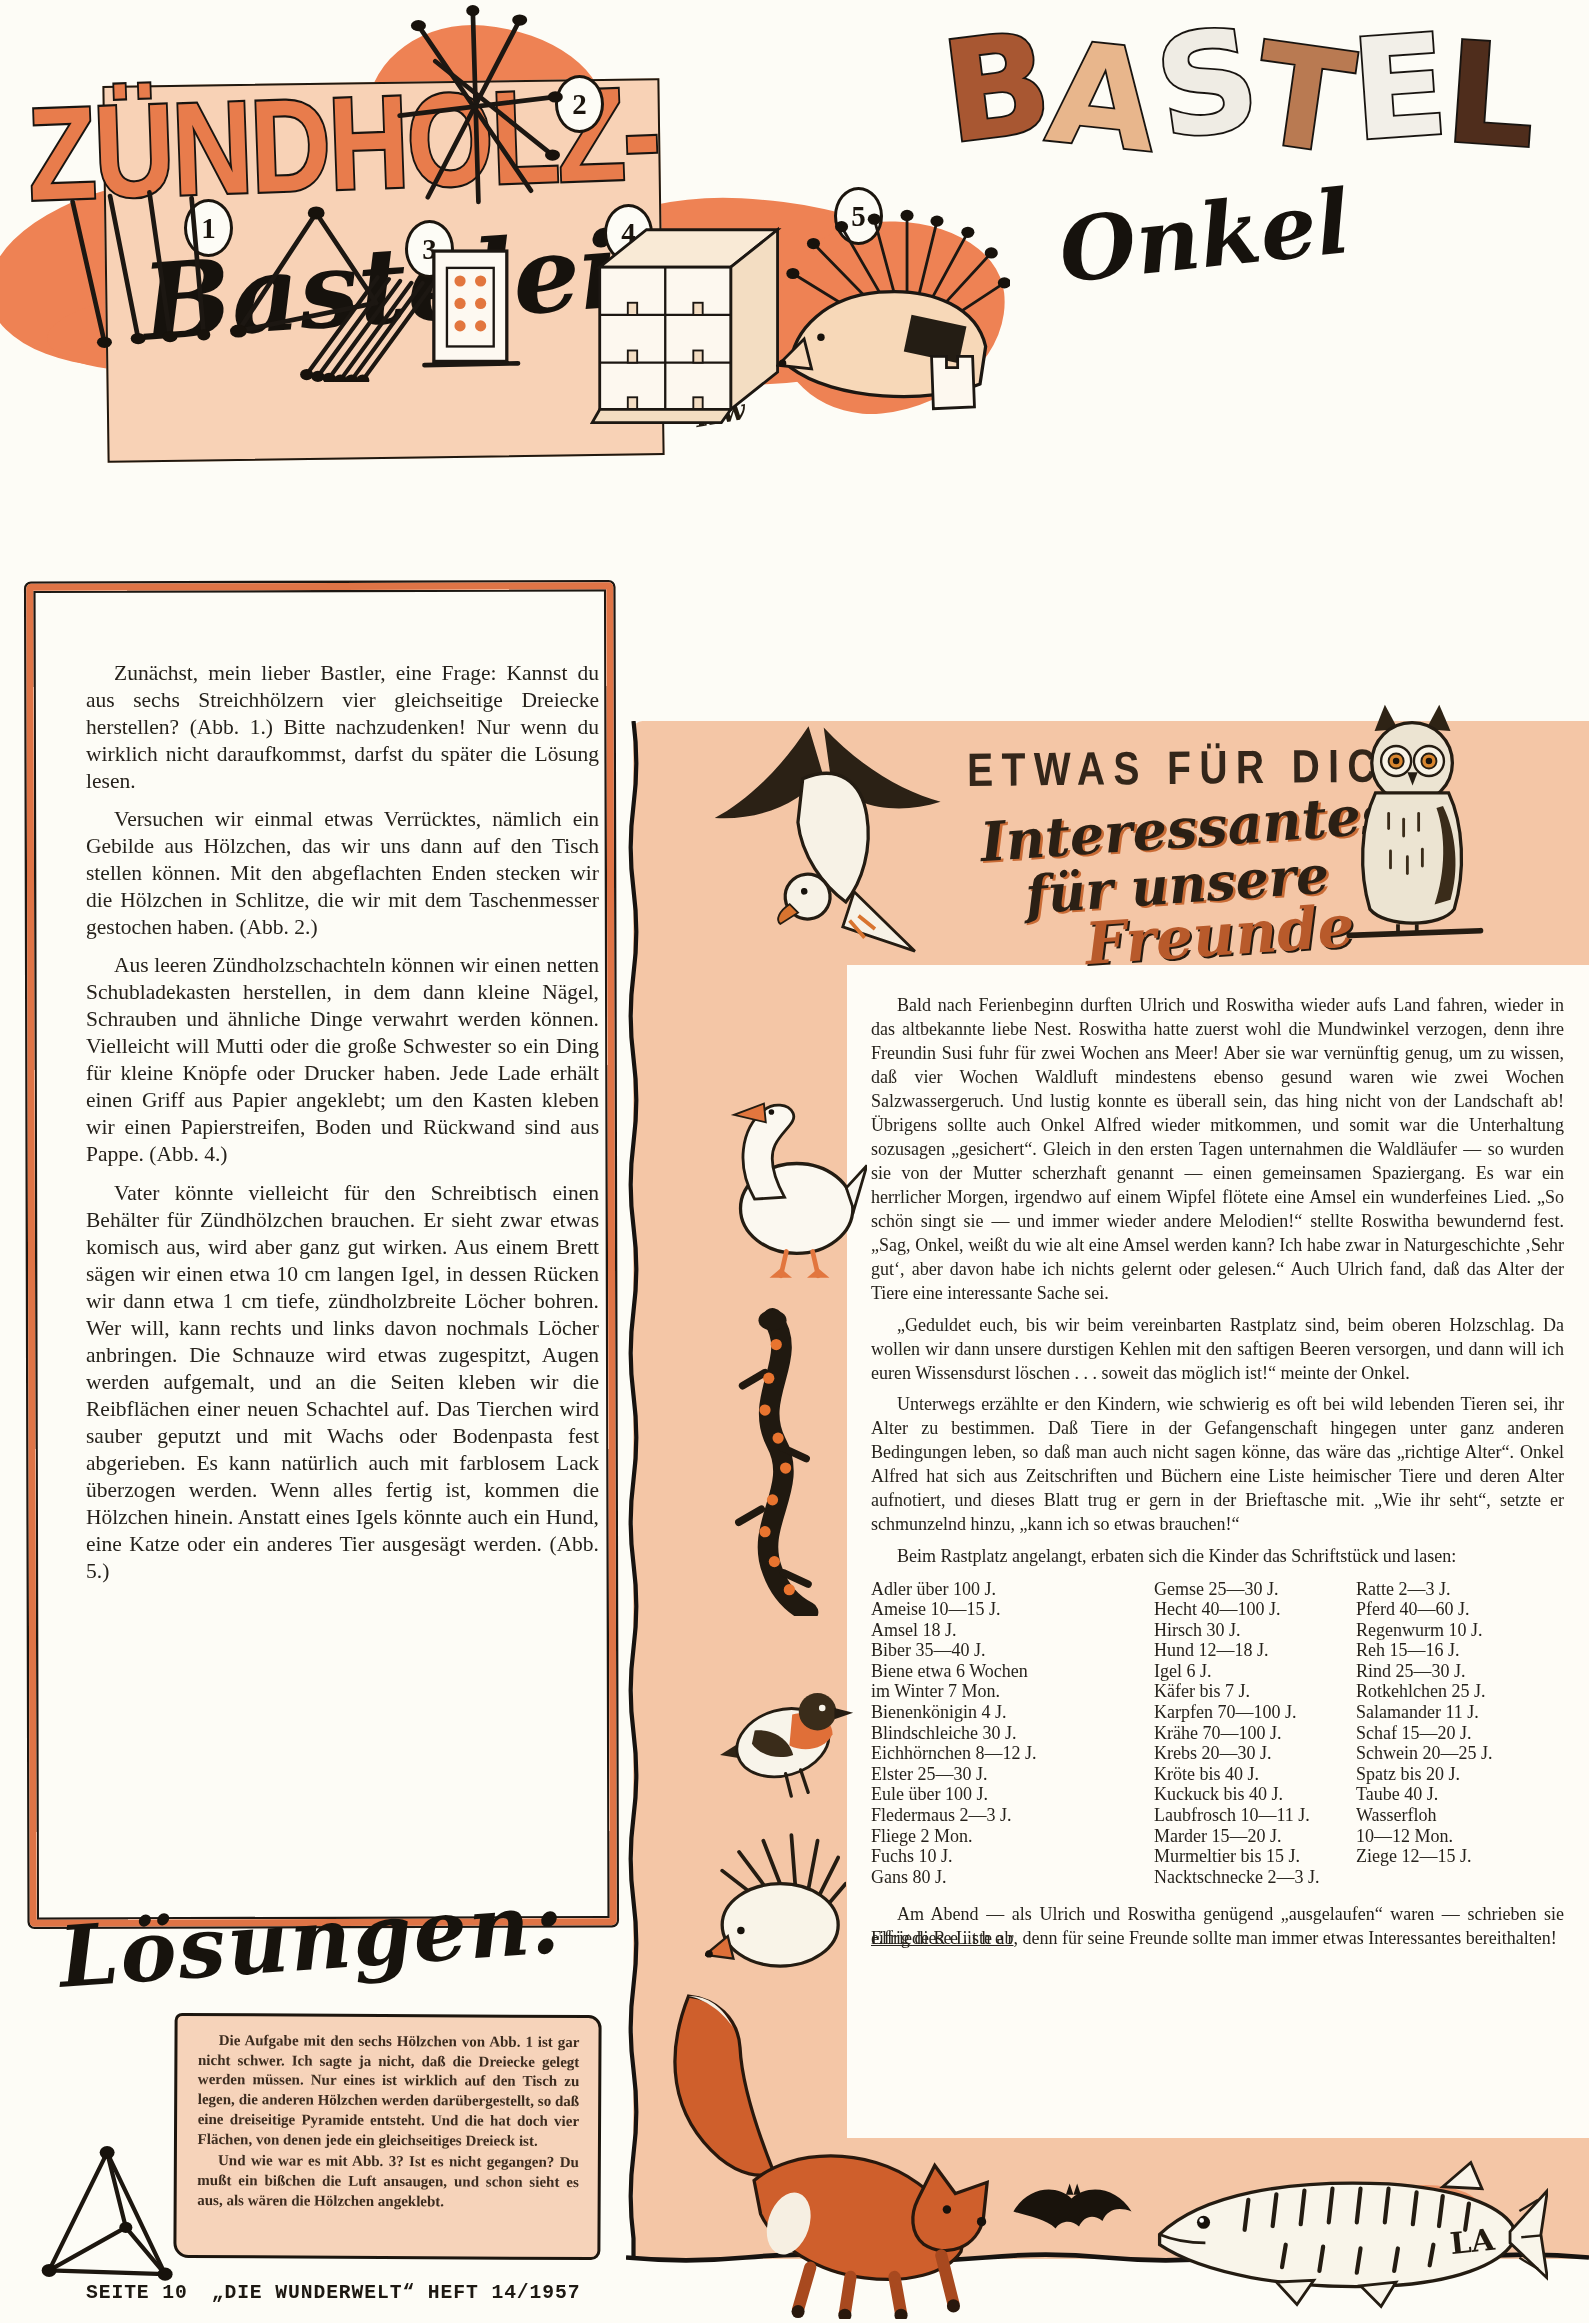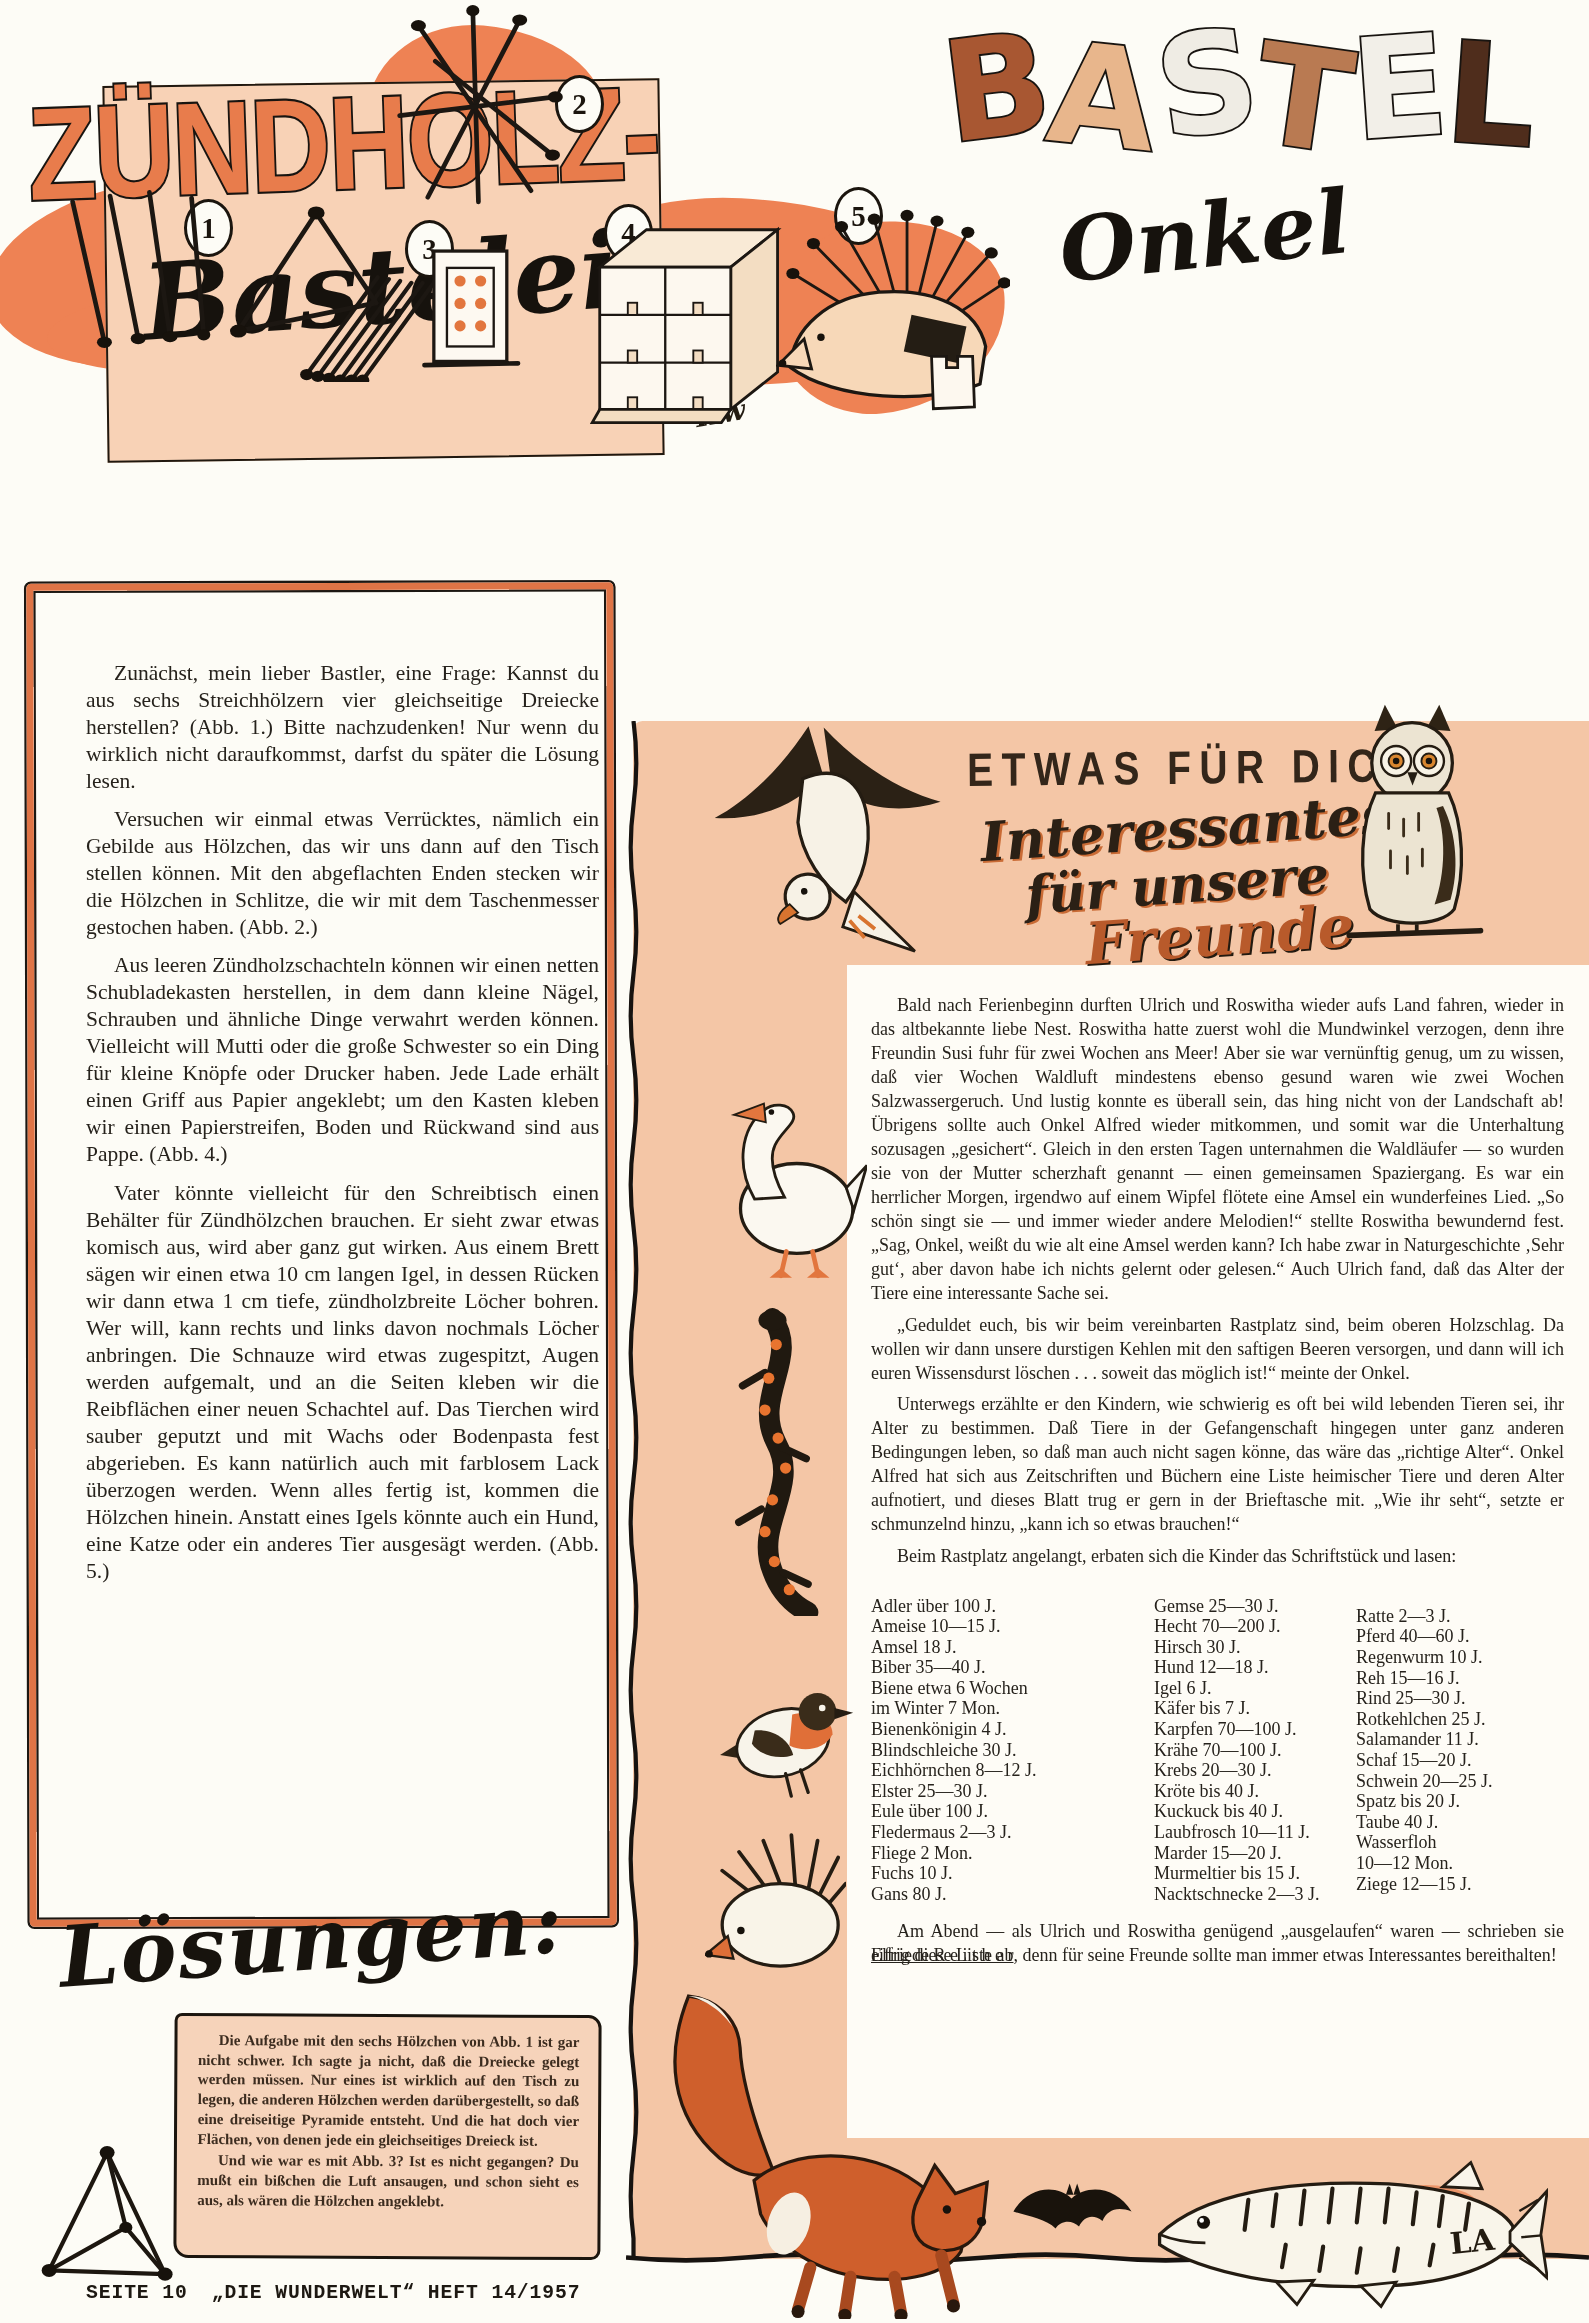--- a/index.html
+++ b/index.html
@@ -61,21 +61,21 @@
     color:#2b2014;text-shadow:1.9px 1.9px 0 #d8order;}
   .s1{left:980px;top:796px;font-size:54px;transform:rotate(-4deg);color:#2b2015;
     text-shadow:2.3px 1.9px 0 #c96b35;}
   .s2{left:1025px;top:854px;font-size:52px;transform:rotate(-4deg);color:#2b2015;
     text-shadow:2.3px 1.9px 0 #c96b35;}
   .s3{left:1085px;top:901px;font-size:58px;transform:rotate(-4deg);color:#b85a2b;
     text-shadow:1.9px 1.9px 0 #231a10;}
   .right-text{position:absolute;left:871px;top:993px;width:693px;font-size:18px;line-height:24px;
     text-align:justify;color:#26221c;}
   .right-text .para{text-indent:26px;margin:0 0 7.5px 0;}
-  .animal-list{display:flex;margin-top:28px;align-items:center;}
+  .animal-list{display:flex;margin-top:11px;}
   .animal-col1{width:283px;}
   .animal-col2{width:202px;}
   .animal-col3{width:208px;}
   .animal-item{white-space:pre-line;font-size:18px;line-height:20.6px;}
   .closing{margin-top:15px;}
   .closing .para{margin-bottom:0;}
   .signature{display:block;text-align:left;margin-top:-24px;padding-right:5.6px;text-decoration:underline;}
   .monogram{position:absolute;left:1450px;top:2224px;font-family:"DejaVu Serif",serif;
     font-weight:bold;font-size:30px;color:#221a10;transform:rotate(-6deg);}
   svg{display:block;}
@@ -458,21 +458,21 @@
         <div class="animal-item">Eichhörnchen 8—12 J.</div>
         <div class="animal-item">Elster 25—30 J.</div>
         <div class="animal-item">Eule über 100 J.</div>
         <div class="animal-item">Fledermaus 2—3 J.</div>
         <div class="animal-item">Fliege 2 Mon.</div>
         <div class="animal-item">Fuchs 10 J.</div>
         <div class="animal-item">Gans 80 J.</div>
       </div>
     <div class="animal-col2">
         <div class="animal-item">Gemse 25—30 J.</div>
-        <div class="animal-item">Hecht 70—200 J.</div>
+        <div class="animal-item">Hecht 40—100 J.</div>
         <div class="animal-item">Hirsch 30 J.</div>
         <div class="animal-item">Hund 12—18 J.</div>
         <div class="animal-item">Igel 6 J.</div>
         <div class="animal-item">Käfer bis 7 J.</div>
         <div class="animal-item">Karpfen 70—100 J.</div>
         <div class="animal-item">Krähe 70—100 J.</div>
         <div class="animal-item">Krebs 20—30 J.</div>
         <div class="animal-item">Kröte bis 40 J.</div>
         <div class="animal-item">Kuckuck bis 40 J.</div>
         <div class="animal-item">Laubfrosch 10—11 J.</div>

